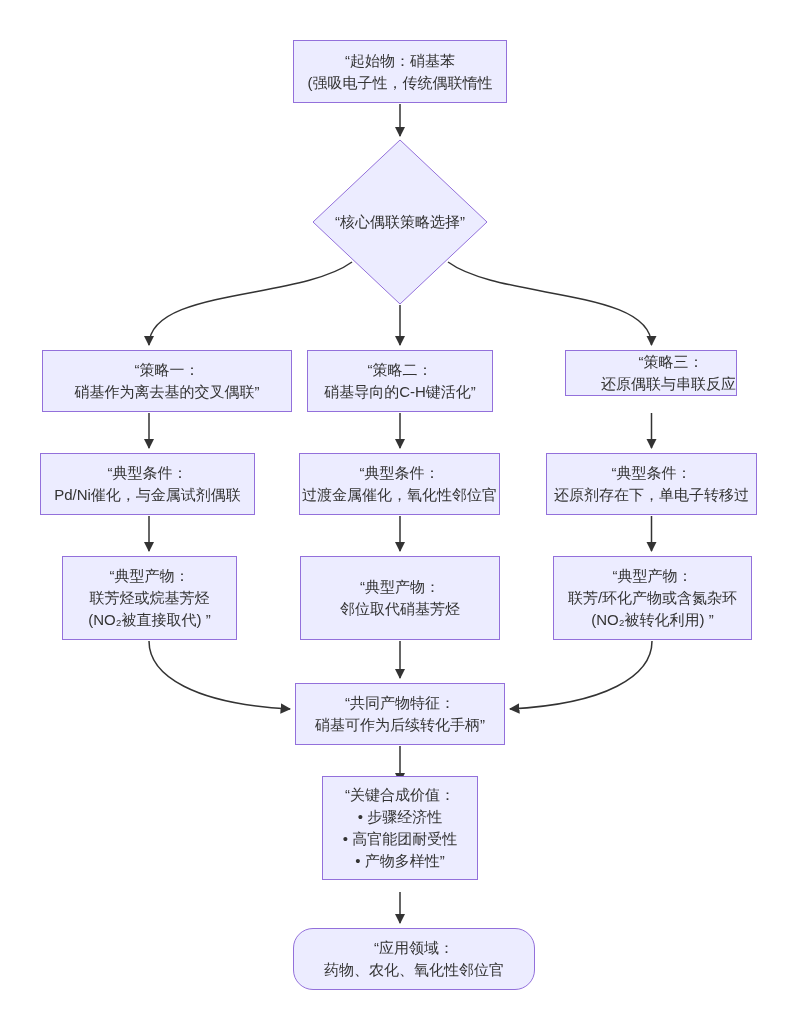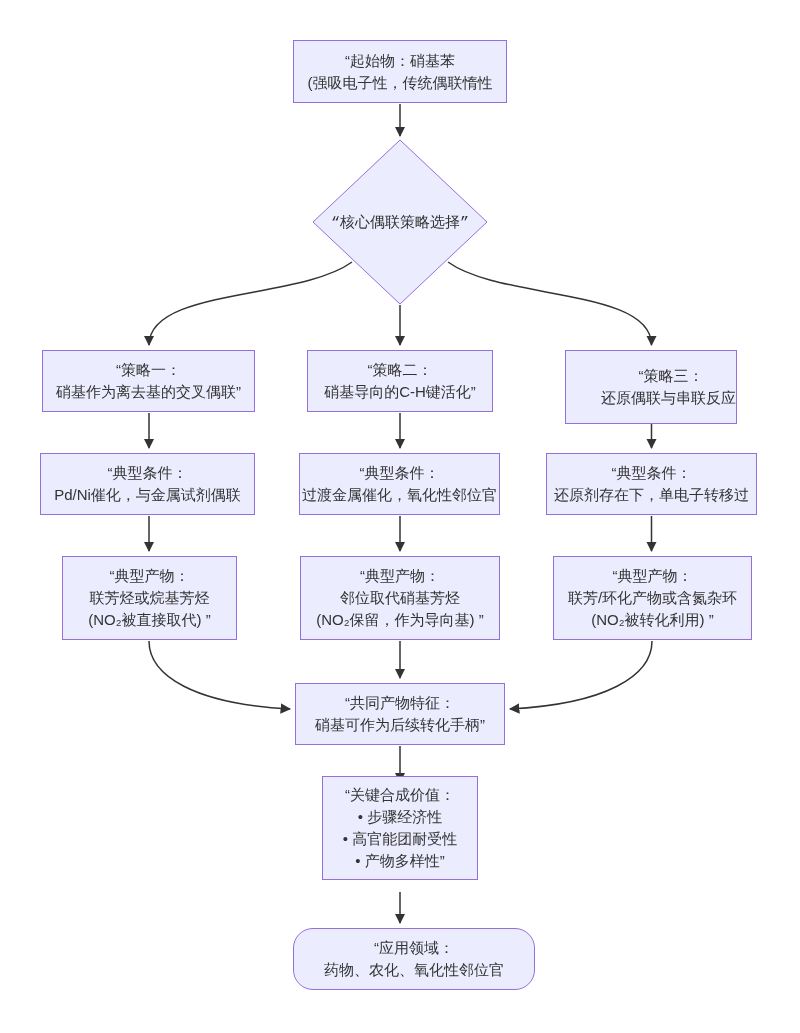--- a/index.html
+++ b/index.html
@@ -12,21 +12,21 @@
   svg.edges{position:absolute;left:0;top:0;z-index:0;}
   .node{
     position:absolute;z-index:1;box-sizing:border-box;
     background:#ECECFF;border:1px solid #9370DB;
     display:flex;flex-direction:column;justify-content:center;align-items:center;
     font-size:15px;line-height:22px;text-align:center;overflow:hidden;
   }
   .node .line{white-space:nowrap;flex:0 0 auto;}
   .diamond-label{
     position:absolute;z-index:1;display:flex;align-items:center;justify-content:center;
-    font-size:15px;text-align:left;background:transparent;border:none;font-family:Liberation Mono, monospace;
+    font-size:15px;text-align:left;background:transparent;border:none;
   }
 </style>
 </head>
 <body>
 
 <div id="canvas">
 
   <svg class="edges" width="800" height="1033" viewBox="0 0 800 1033">
     <defs>
       <marker id="ah" viewBox="0 0 10 10" refX="9" refY="5" markerWidth="7" markerHeight="7" orient="auto-start-reverse">
@@ -57,29 +57,29 @@
 
   <div class="node" style="left:293px;top:40px;width:214px;height:63px;">
     <div class="line">“起始物：硝基苯</div>
     <div class="line">(强吸电子性，传统偶联惰性</div>
   </div>
 
   <div class="diamond-label" style="left:313px;top:140px;width:174px;height:164px;">
     <div class="line">“核心偶联策略选择”</div>
   </div>
 
-  <div class="node" style="left:42px;top:350px;width:213px;height:62px;">
+  <div class="node" style="left:42px;top:350px;width:250px;height:62px;">
     <div class="line">“策略一：</div>
     <div class="line">硝基作为离去基的交叉偶联”</div>
   </div>
   <div class="node" style="left:307px;top:350px;width:186px;height:62px;">
     <div class="line">“策略二：</div>
     <div class="line">硝基导向的C-H键活化”</div>
   </div>
-  <div class="node" style="left:565px;top:350px;width:172px;height:74px;padding-left:40px;">
+  <div class="node" style="left:565px;top:350px;width:172px;height:46px;padding-left:40px;">
     <div class="line">“策略三：</div>
     <div class="line">还原偶联与串联反应”</div>
   </div>
 
   <div class="node" style="left:40px;top:453px;width:215px;height:62px;">
     <div class="line">“典型条件：</div>
     <div class="line">Pd/Ni催化，与金属试剂偶联</div>
   </div>
   <div class="node" style="left:299px;top:453px;width:201px;height:62px;">
     <div class="line">“典型条件：</div>
@@ -91,21 +91,20 @@
   </div>
 
   <div class="node" style="left:62px;top:556px;width:175px;height:84px;">
     <div class="line">“典型产物：</div>
     <div class="line">联芳烃或烷基芳烃</div>
     <div class="line">(NO₂被直接取代) ”</div>
   </div>
   <div class="node" style="left:300px;top:556px;width:200px;height:84px;">
     <div class="line">“典型产物：</div>
     <div class="line">邻位取代硝基芳烃</div>
-    <div class="line">(NO₂保留，作为导向基) ”</div>
   </div>
   <div class="node" style="left:553px;top:556px;width:199px;height:84px;">
     <div class="line">“典型产物：</div>
     <div class="line">联芳/环化产物或含氮杂环</div>
     <div class="line">(NO₂被转化利用) ”</div>
   </div>
 
   <div class="node" style="left:295px;top:683px;width:210px;height:62px;">
     <div class="line">“共同产物特征：</div>
     <div class="line">硝基可作为后续转化手柄”</div>

